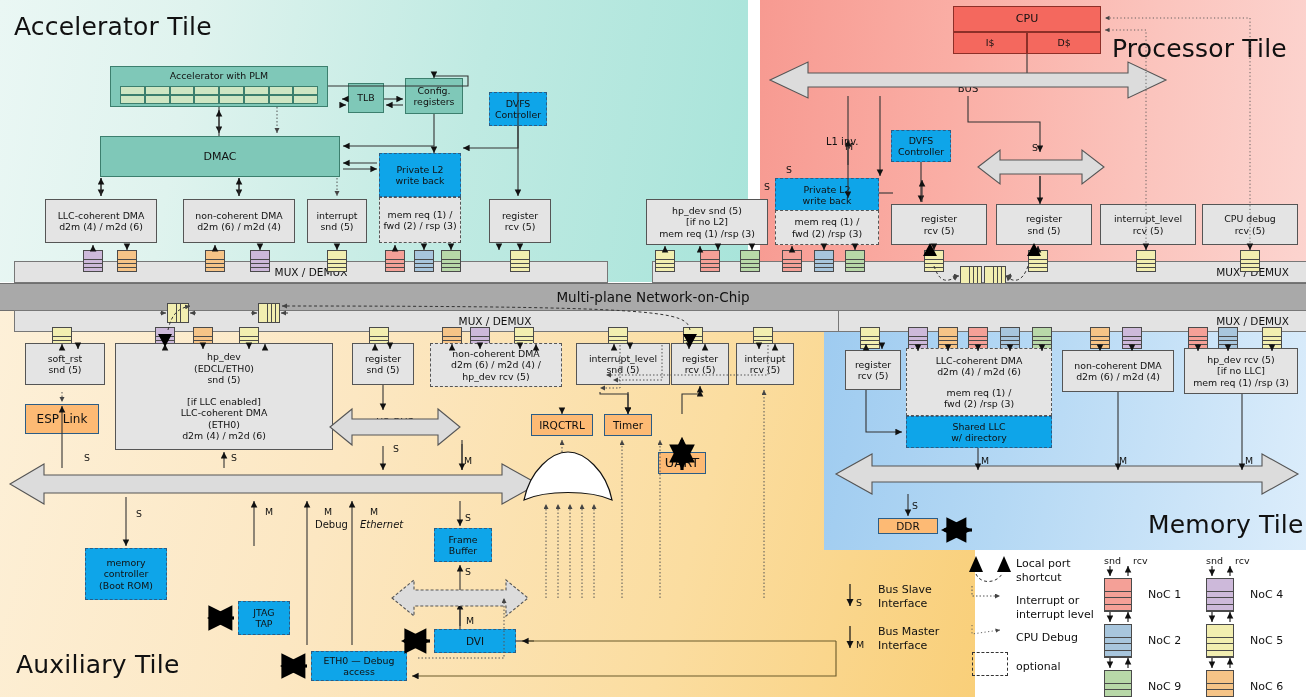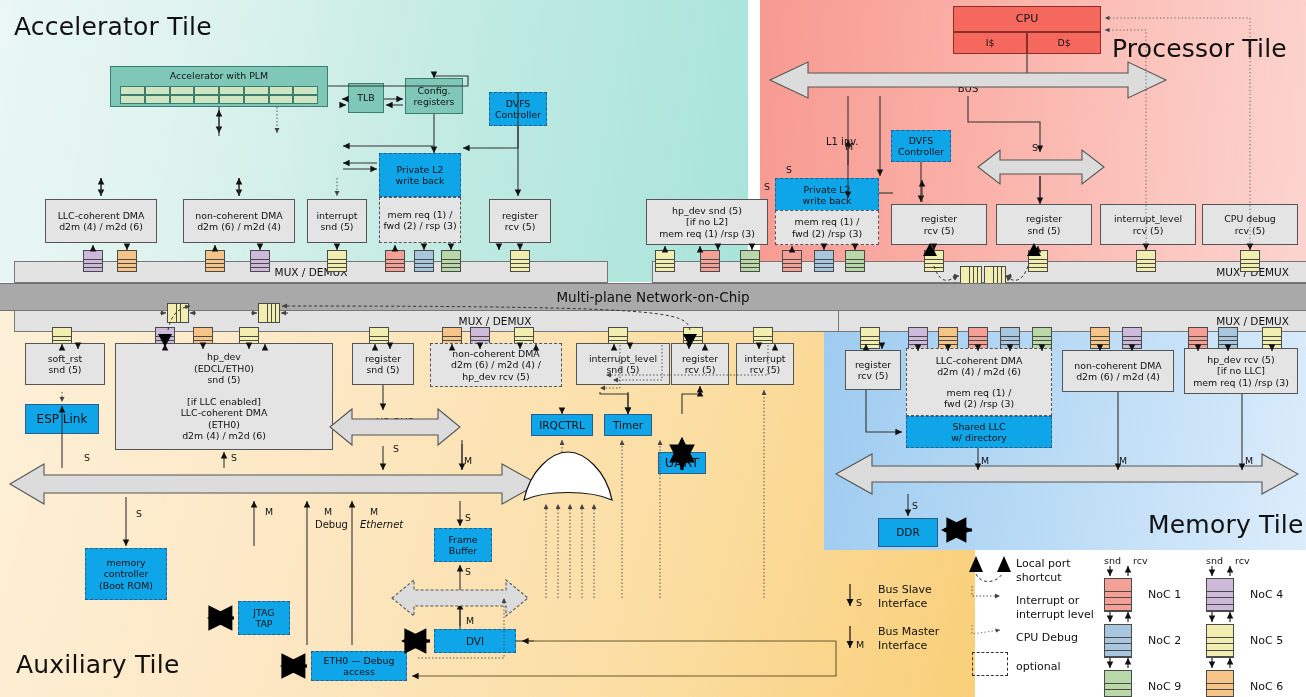--- a/index.html
+++ b/index.html
@@ -30,21 +30,21 @@
        display:flex;align-items:center;}
   .mux span{font-size:10.5px;color:#111;margin-left:auto;margin-right:auto;}
   .mux.right span{margin-left:auto;margin-right:18px;}
 
   
   .box{position:absolute;box-sizing:border-box;display:flex;align-items:center;
        justify-content:center;text-align:center;font-size:9.4px;line-height:1.22;color:#111;}
   .b-gray{background:#e4e4e4;border:1px solid #555;}
   .b-gray-d{background:#e4e4e4;border:1px dashed #555;}
   .b-blue{background:#0ea5e9;border:1px dashed #2b5d86;}
-  .b-blue-s{background:#0ea5e9;border:1px solid #2b5d86;}
+  .b-blue-s{background:#fdba74;border:1px solid #2b5d86;}
   .b-teal{background:#7fc8b8;border:1px solid #3c7f6e;}
   .b-red{background:#f4685e;border:1px solid #8d2f28;}
   .b-plm{background:#cfe6c3;border:1px solid #3c7f6e;}
 
   .lbl{position:absolute;font-size:9.4px;color:#111;white-space:nowrap;}
   .lbl.mid{font-size:10px;}
 
   
   svg.ov{position:absolute;left:0;top:0;width:1306px;height:697px;pointer-events:none;}
 
@@ -106,20 +106,23 @@
   <div class="box b-teal" style="left:348px;top:83px;width:36px;height:30px;">
     <span>TLB</span>
   </div>
   <div class="box b-teal" style="left:405px;top:78px;width:58px;height:36px;white-space:pre-line;">
     <span>Config.
 registers</span>
   </div>
   <div class="box b-blue" style="left:489px;top:92px;width:58px;height:34px;white-space:pre-line;">
     <span>DVFS
 Controller</span>
+  </div>
+  <div class="box b-teal" style="left:100px;top:136px;width:240px;height:41px;font-size:11px;">
+    <span>DMAC</span>
   </div>
   <div class="box b-blue" style="left:379px;top:153px;width:82px;height:44px;white-space:pre-line;">
     <span>Private L2
 write back</span>
   </div>
 
   <div class="box b-gray" style="left:45px;top:199px;width:112px;height:44px;white-space:pre-line;">
     <span>LLC-coherent DMA
 d2m (4) / m2d (6)</span></div>
   <div class="box b-gray" style="left:183px;top:199px;width:112px;height:44px;white-space:pre-line;">
@@ -332,21 +335,21 @@
 
   <div class="box b-gray" style="left:1062px;top:350px;width:112px;height:42px;white-space:pre-line;">
     <span>non-coherent DMA
 d2m (6) / m2d (4)</span></div>
   <div class="box b-gray" style="left:1184px;top:348px;width:114px;height:46px;white-space:pre-line;">
     <span>hp_dev rcv (5)
 [if no LLC]
 mem req (1) /rsp (3)</span></div>
 
   <div class="lbl mid" style="left:1018px;top:467px;width:100px;text-align:center;">BUS</div>
-  <div class="box b-blue-s" style="left:878px;top:518px;width:60px;height:29px;font-size:10.5px;">
+  <div class="box b-blue-s" style="left:878px;top:518px;width:60px;height:16px;font-size:10.5px;">
     <span>DDR</span>
     </div>
 
   <div class="lbl" style="left:843px;top:73px;">M</div>
   <div class="lbl" style="left:845px;top:141px;">M</div>
   <div class="lbl" style="left:786px;top:164px;">S</div>
   <div class="lbl" style="left:764px;top:181px;">S</div>
   <div class="lbl" style="left:1032px;top:142px;">S</div>
   <div class="lbl" style="left:84px;top:452px;">S</div>
   <div class="lbl" style="left:231px;top:452px;">S</div>

